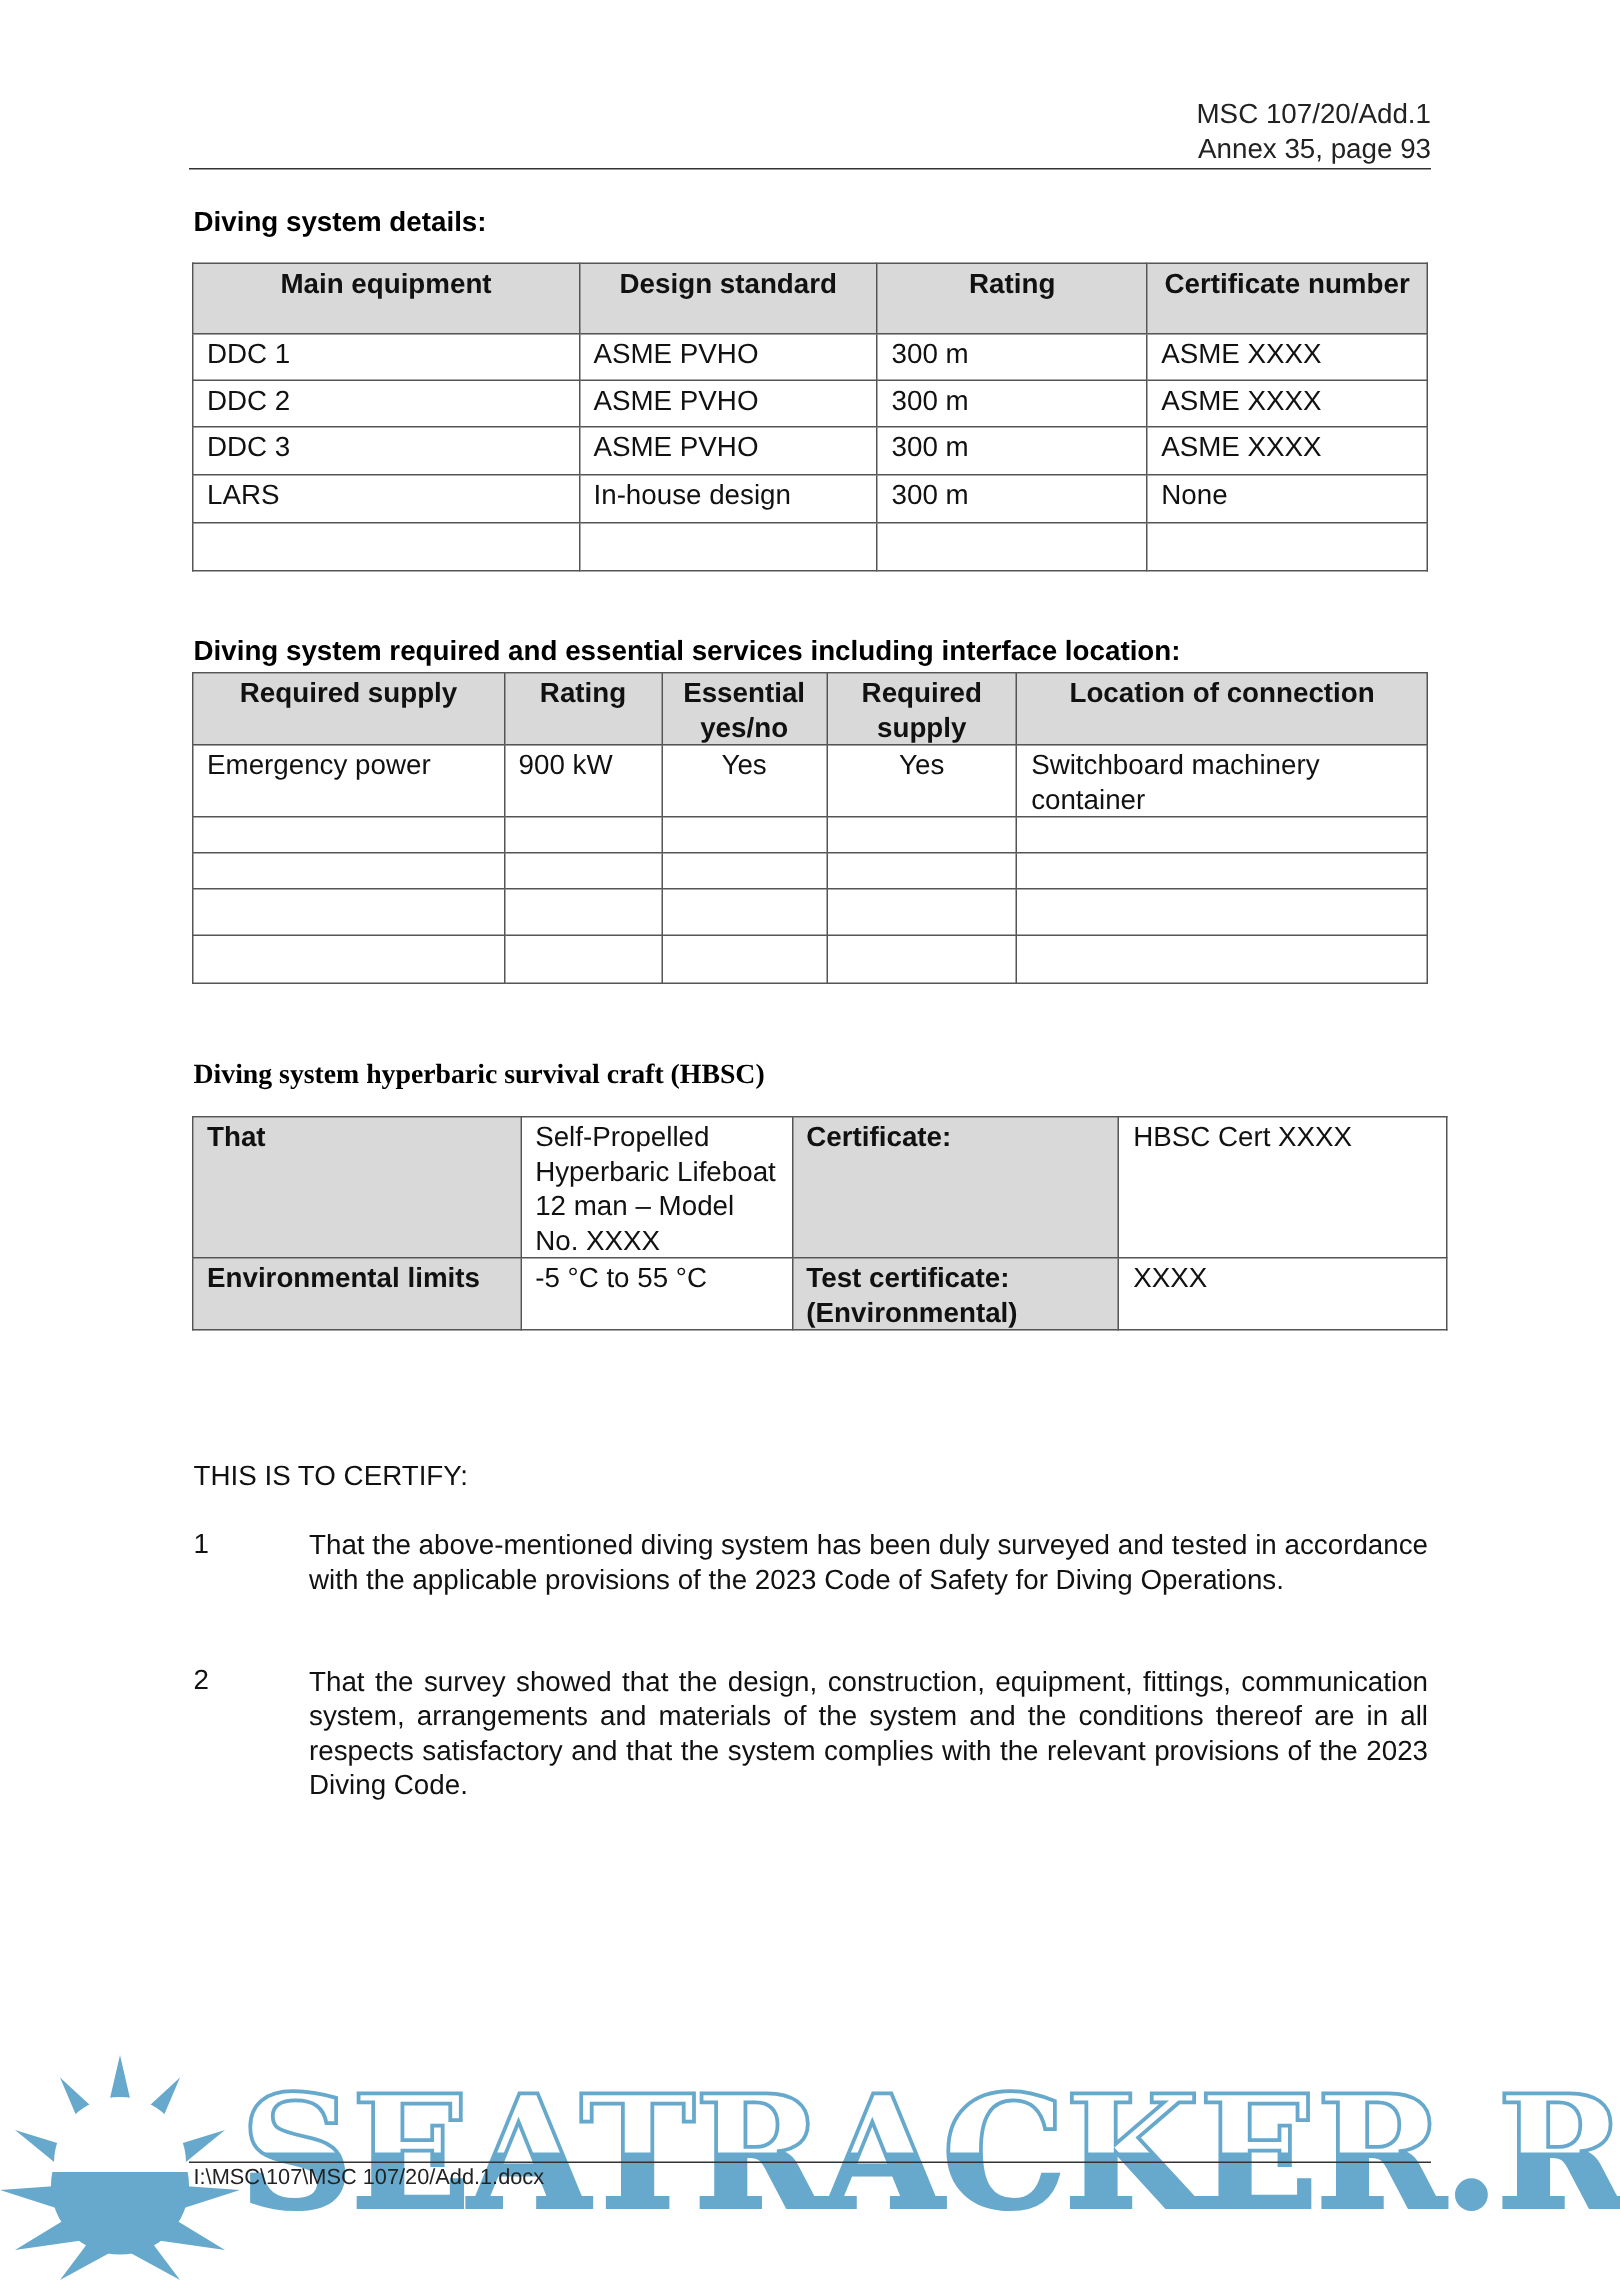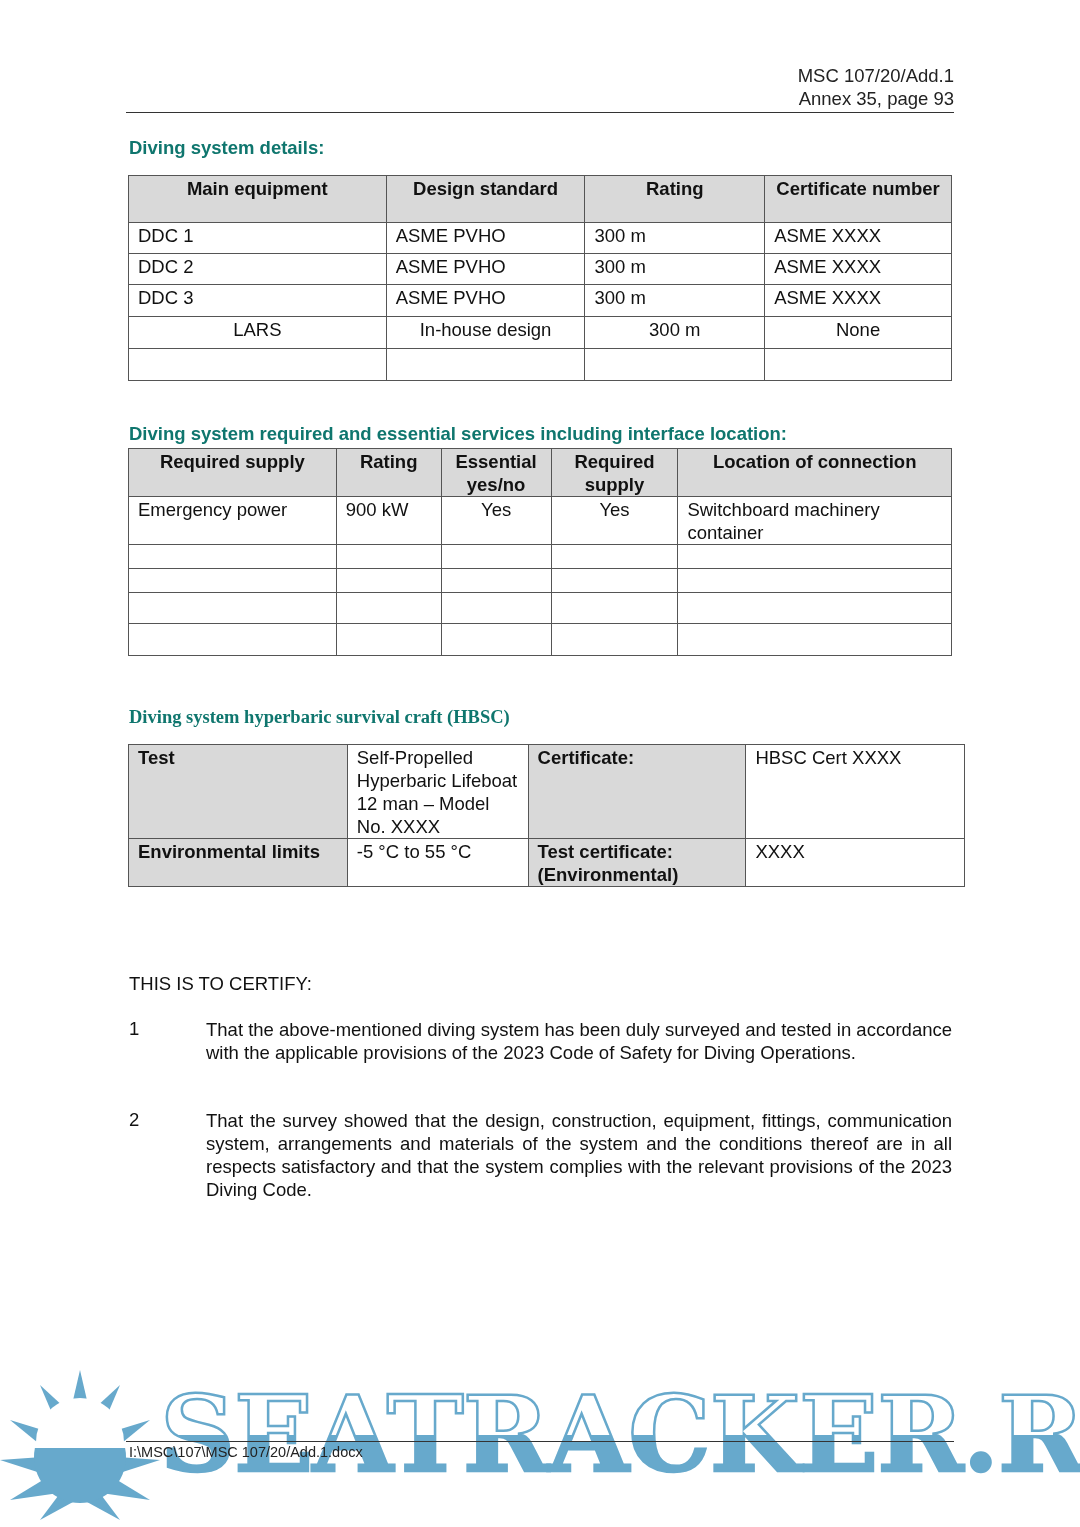--- a/index.html
+++ b/index.html
@@ -1,21 +1,21 @@
 <!DOCTYPE html>
 <html><head>
 <meta charset="utf-8">
 <style>
   html, body { margin:0; padding:0; background:#ffffff; }
   body { width:1080px; height:1527px; position:relative; overflow:hidden;
          font-family:"Liberation Sans", sans-serif; color:#111; }
   .hdr { position:absolute; left:126px; top:64px; width:828px; text-align:right;
          font-size:18.5px; line-height:23px; color:#222; }
   .hdr-rule { position:absolute; left:126px; top:112px; width:828px; height:0; border-top:1px solid #333; }
-  .heading { position:absolute; left:129px; font-weight:bold; font-size:18.5px; color:#0f766e; }
+  .heading { position:absolute; left:129px; font-weight:bold; font-size:18.5px; color:#000000; }
   table { position:absolute; border-collapse:collapse; font-size:18.5px; }
   td, th { border:1.5px solid #555; vertical-align:top; padding:1px 9px 0 9px; line-height:23px; }
   th { background:#d9d9d9; font-weight:bold; text-align:center;margin-top:12px; }
   .shade { background:#d9d9d9; font-weight:bold; }
   .center { text-align:center;margin-left:44px; }
   .para { position:absolute; font-size:18.5px; line-height:23px; color:#111; }
   .num { position:absolute; left:129px; font-size:18.5px; }
   .just { text-align:justify; text-align-last:left; }
   .footer-rule { position:absolute; left:126px; top:1441px; width:828px; border-top:1px solid #333; }
   .footer { position:absolute; left:129px; top:1444px; font-size:14.5px; color:#222; }
@@ -62,21 +62,21 @@
     <td>ASME PVHO</td>
     <td>300 m</td>
     <td>ASME XXXX</td>
   </tr>
   <tr style="height:32px;">
     <td>DDC 3</td>
     <td>ASME PVHO</td>
     <td>300 m</td>
     <td>ASME XXXX</td>
   </tr>
-  <tr style="height:32px;text-align:center;">
+  <tr style="height:32px;">
     <td>LARS</td>
     <td>In-house design</td>
     <td>300 m</td>
     <td>None</td>
   </tr>
   <tr style="height:32px;">
     <td></td>
     <td></td>
     <td></td>
     <td></td>
@@ -142,21 +142,21 @@
 <div class="heading" style="top:707px;font-family:Liberation Serif, serif;">Diving system hyperbaric survival craft (HBSC)</div>
 <table style="left:128px; top:744px; width:837px;">
   <colgroup>
       <col style="width:219px">
       <col style="width:181px">
       <col style="width:218px">
       <col style="width:219px">
     </colgroup>
   <tbody>
       <tr style="height:93px;">
-    <td class="shade">Test</td>
+    <td class="shade">That</td>
     <td>Self-Propelled Hyperbaric Lifeboat 12 man – Model No. XXXX</td>
     <td class="shade">Certificate:</td>
     <td>HBSC Cert XXXX</td>
   </tr>
   <tr style="height:47px;">
     <td class="shade">Environmental limits</td>
     <td style="padding-left:9px;">-5 °C to 55 °C</td>
     <td class="shade" style="padding-right:30px;">Test certificate: (Environmental)</td>
     <td>XXXX</td>
   </tr>

